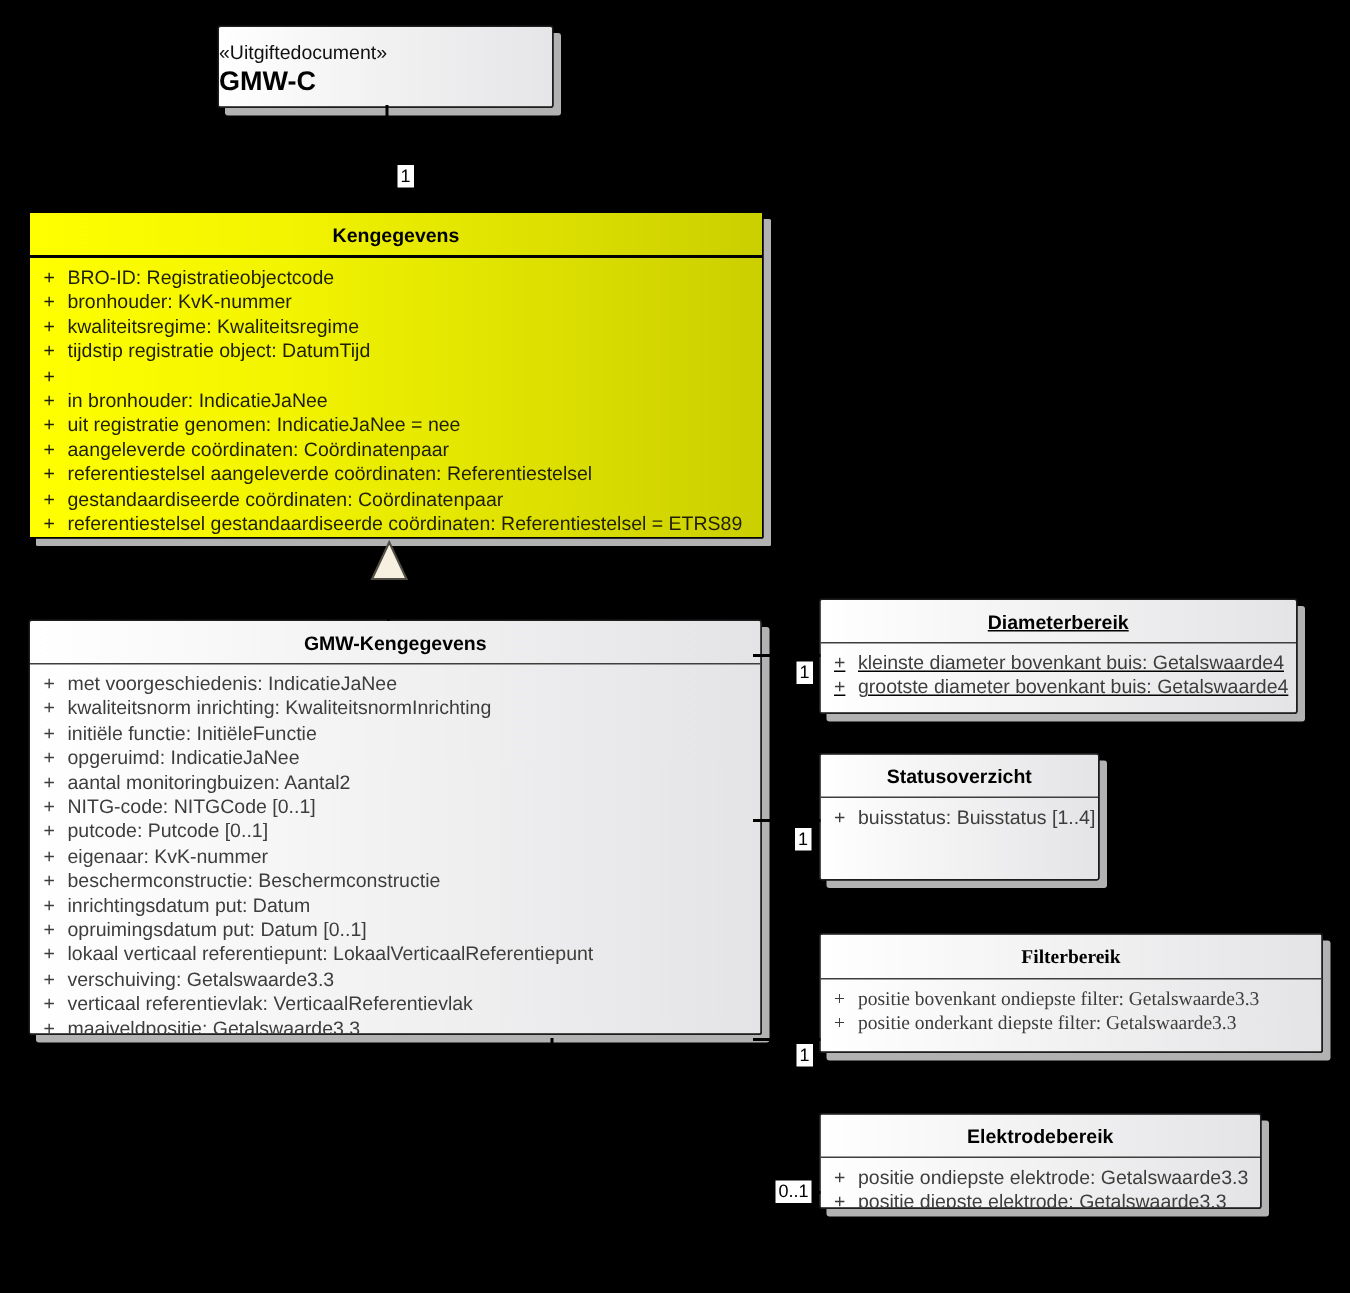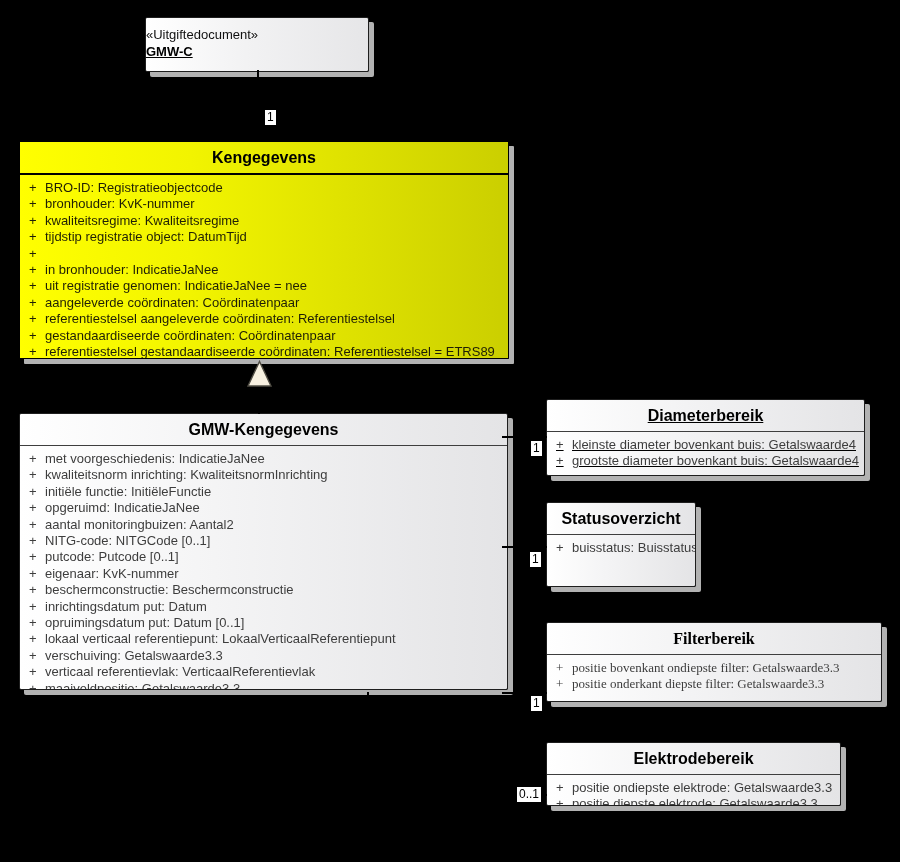--- a/index.html
+++ b/index.html
@@ -10,21 +10,21 @@
   }
   
   .uml-class {
     position:absolute; z-index:2; box-sizing:border-box;
     border:1px solid #1e1e1e; border-radius:2px;
     background:linear-gradient(90deg,#ffffff 0%,#f4f4f5 40%,#e4e4e6 100%);
     box-shadow:5px 5px 0 #b2b2b2;
     overflow:hidden;
   }
   .uml-class .hdr {
-    font-size:16px; font-weight:bold; color:#000;
+    font-size:13px; font-weight:bold; color:#000;
     text-align:center; padding:7px 14px 6px;
     border-bottom:1px solid #3e3e3e;
     white-space:nowrap;
   }
   .uml-class .attrs { padding:5px 4px 0 9px; }
   .attr-row {
     display:flex; align-items:baseline;
     font-size:13px; line-height:16.4px; color:#3d3d3d;
     white-space:nowrap;
   }
@@ -38,27 +38,27 @@
   .uml-class.highlight .attr-row { color:#1f1f05; }
   
   .uml-object {
     position:absolute; z-index:2; box-sizing:border-box;
     border:1px solid #1e1e1e; border-radius:2px;
     background:linear-gradient(90deg,#ffffff 0%,#f2f2f3 45%,#e6e6e8 100%);
     box-shadow:5px 5px 0 #b2b2b2;
     padding-top:9px;
   }
   .uml-object .stereotype { font-size:13px; color:#111; }
-  .uml-object .objname   { font-size:13px; font-weight:bold; color:#000; margin-top:2px;text-decoration:underline; }
+  .uml-object .objname   { font-size:18px; font-weight:bold; color:#000; margin-top:2px; }
   
   #box-gmwc        { left:145px; top:17px;  width:224px; height:55px; }
   #box-kengegevens { left:19px;  top:141px; width:490px; height:218px; }
   #box-gmwk        { left:19px;  top:413px; width:489px; height:277px; }
   #box-diameter    { left:546px; top:399px; width:319px; height:77px;text-decoration:underline; }
-  #box-status      { left:546px; top:502px; width:150px; height:85px; }
+  #box-status      { left:546px; top:502px; width:187px; height:85px; }
   #box-filter      { left:546px; top:622px; width:336px; height:80px;font-family:Liberation Serif, serif; }
   #box-elektrode   { left:546px; top:742px; width:295px; height:64px; }
   
   .connector { position:absolute; background:#000; z-index:3; }
   #c1  { left:257px; top:70px;  width:2px;  height:72px; }
   #c2  { left:258px; top:385px; width:2px;  height:29px; }
   #c3  { left:502px; top:436px; width:45px; height:2px; }
   #c4  { left:502px; top:546px; width:45px; height:2px; }
   #c5  { left:502px; top:692px; width:45px; height:2px; }
   #c6a { left:367px; top:692px; width:2px;  height:103px; }

